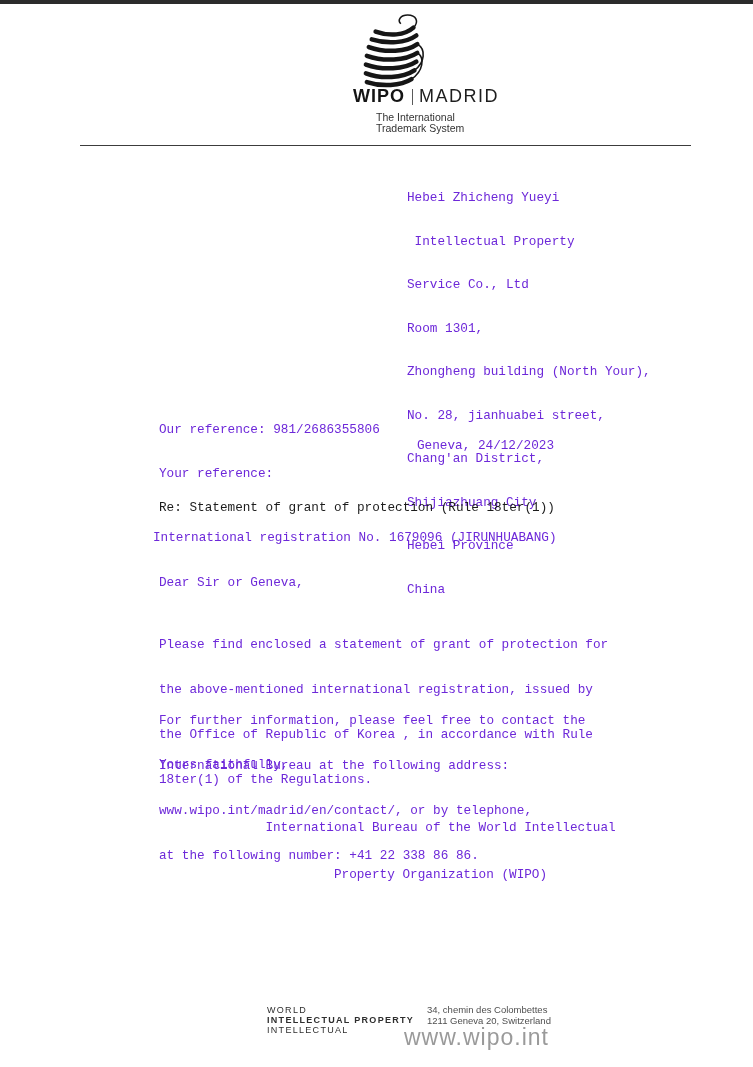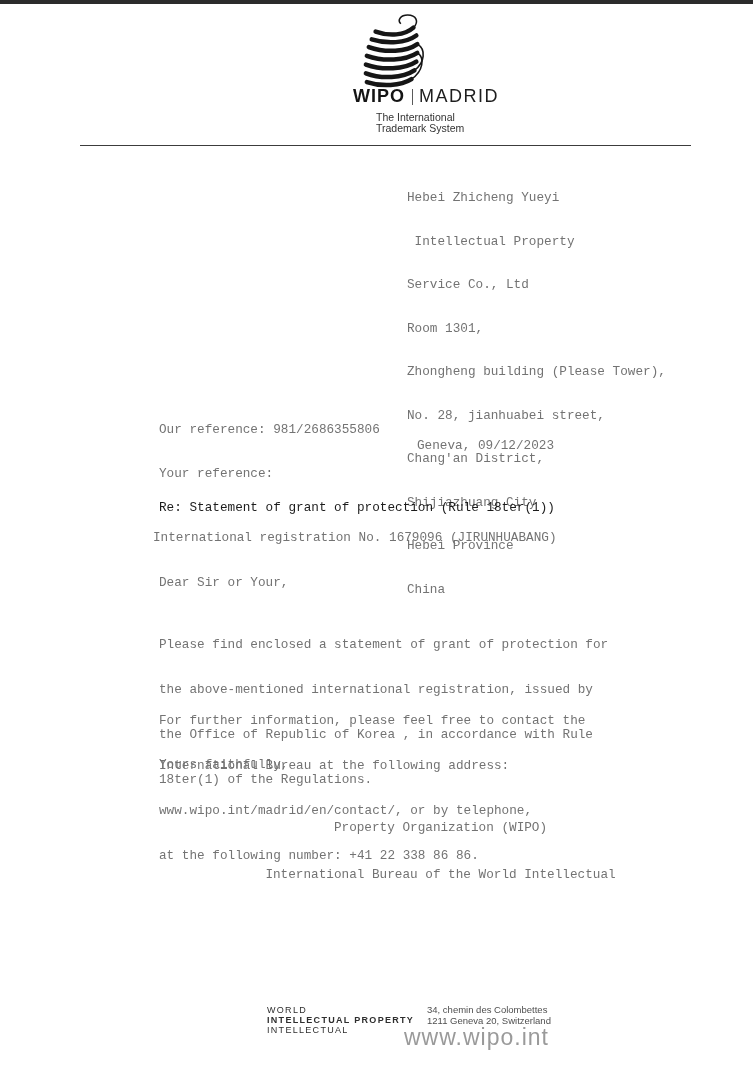--- a/index.html
+++ b/index.html
@@ -32,21 +32,21 @@
     position: absolute; left: 376px; top: 112px;
     font-size: 10.5px; line-height: 11px; color: #333333;
   }
   .rule {
     position: absolute; left: 80px; top: 145px; width: 611px; height: 1px;
     background: #3c3c3c;
   }
   
   .mono {
     font-family: "Liberation Mono", "DejaVu Sans Mono", monospace;
-    font-size: 12.7px; color: #737373; white-space: pre;
+    font-size: 12.7px; color: #6d28d9; white-space: pre;
   }
   .recipient { position: absolute; left: 407px; top: 162px; line-height: 14.5px; }
   .refs      { position: absolute; left: 159px; top: 394px; line-height: 14.6px; }
   .dateline  { position: absolute; left: 417px; top: 438px; }
   .subject   { position: absolute; left: 159px; top: 500px; font-weight: 400; color: #1c1c1c; }
   .regline   { position: absolute; left: 153px; top: 530px; }
   .salutation{ position: absolute; left: 159px; top: 575px; }
   .para1     { position: absolute; left: 159px; top: 607px; line-height: 15px; }
   .para2     { position: absolute; left: 159px; top: 683px; line-height: 15px; }
   .valediction { position: absolute; left: 159px; top: 757px; }
@@ -105,59 +105,59 @@
     <div>Trademark System</div>
   </div>
 
   <div class="rule"></div>
 
   <div class="recipient mono">
     <div>Hebei Zhicheng Yueyi</div>
     <div> Intellectual Property</div>
     <div>Service Co., Ltd</div>
     <div>Room 1301,</div>
-    <div>Zhongheng building (Please Tower),</div>
+    <div>Zhongheng building (North Your),</div>
     <div>No. 28, jianhuabei street,</div>
     <div>Chang'an District,</div>
     <div>Shijiazhuang City</div>
     <div>Hebei Province</div>
     <div>China</div>
   </div>
 
   <div class="refs mono">
     <div>Our reference: 981/2686355806</div>
     <div>Your reference:</div>
   </div>
 
-  <div class="dateline mono">Geneva, 09/12/2023</div>
+  <div class="dateline mono">Geneva, 24/12/2023</div>
 
   <div class="subject mono">Re: Statement of grant of protection (Rule 18ter(1))</div>
   <div class="regline mono">International registration No. 1679096 (JIRUNHUABANG)</div>
 
-  <div class="salutation mono">Dear Sir or Your,</div>
+  <div class="salutation mono">Dear Sir or Geneva,</div>
 
   <div class="para1 mono">
     <div>Please find enclosed a statement of grant of protection for</div>
     <div>the above-mentioned international registration, issued by</div>
     <div>the Office of Republic of Korea , in accordance with Rule</div>
     <div>18ter(1) of the Regulations.</div>
   </div>
 
   <div class="para2 mono">
     <div>For further information, please feel free to contact the</div>
     <div>International Bureau at the following address:</div>
     <div>www.wipo.int/madrid/en/contact/, or by telephone,</div>
     <div>at the following number: +41 22 338 86 86.</div>
   </div>
 
   <div class="valediction mono">Yours faithfully,</div>
 
   <div class="signature mono">
+    <div>International Bureau of the World Intellectual</div>
     <div>Property Organization (WIPO)</div>
-    <div>International Bureau of the World Intellectual</div>
   </div>
 
   <div class="footer-org">
     <div>WORLD</div>
     <div class="org-bold">INTELLECTUAL PROPERTY</div>
     <div>INTELLECTUAL</div>
   </div>
 
   <div class="footer-address">
     <div>34, chemin des Colombettes</div>

